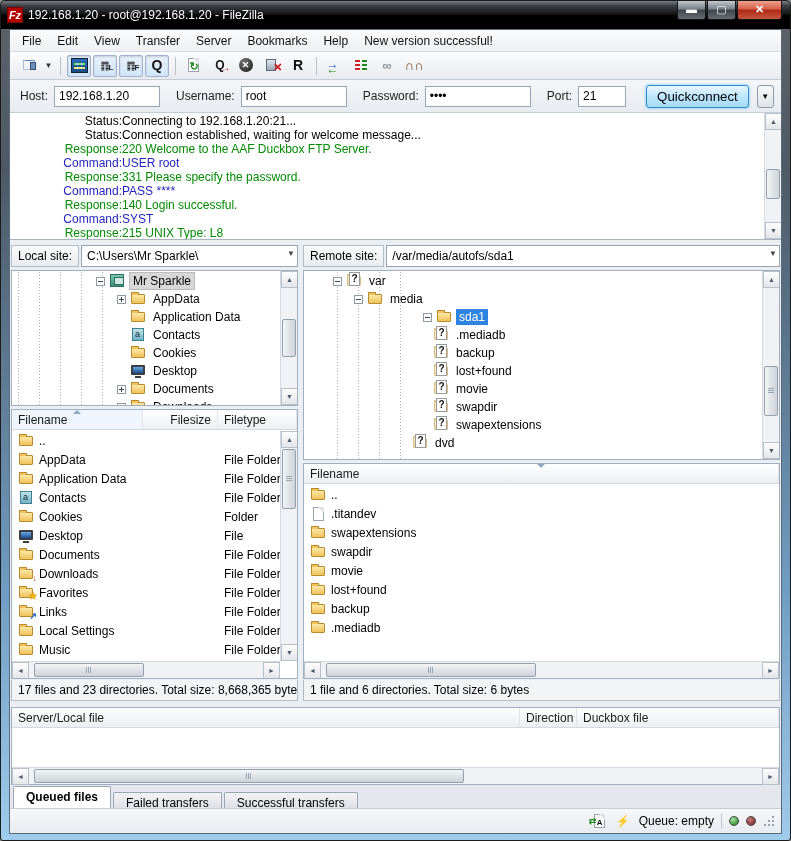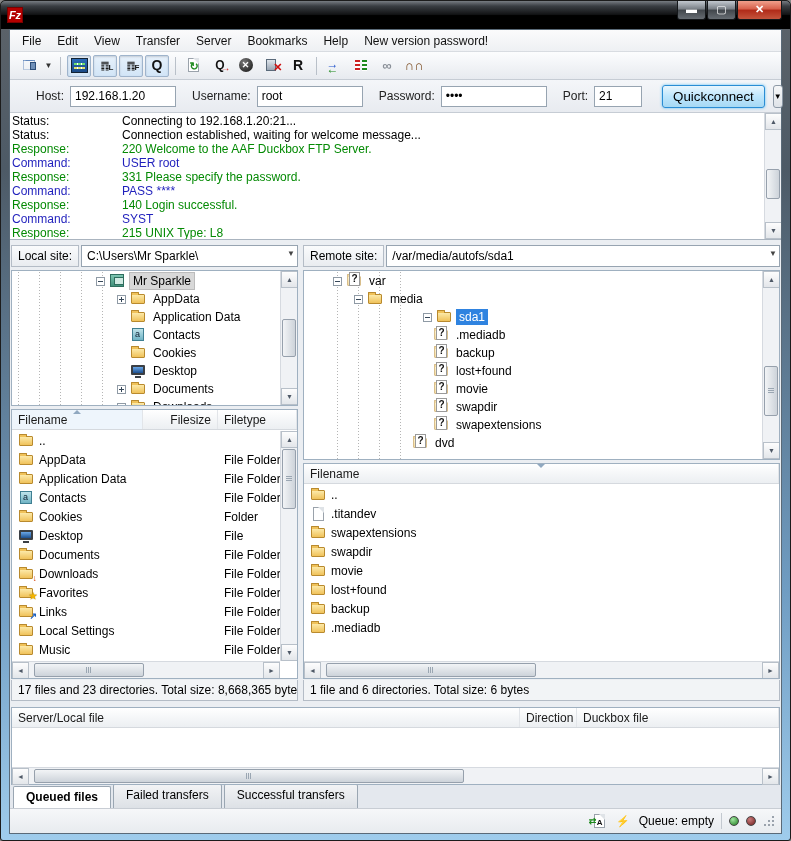--- a/index.html
+++ b/index.html
@@ -27,21 +27,21 @@
 
   
   .quickbar { height:33px; background:linear-gradient(#f4f6f9,#e8ebf0); display:flex; align-items:center; padding-left:10px; border-bottom:1px solid #c6ccd4; gap:6px; }
   .qc-label { color:#222; margin-left:10px; }
   .qc-input { height:21px; border:1px solid #97a4b1; background:#fff; padding:2px 4px; font-family:"Liberation Sans",sans-serif; font-size:12px; }
   .qc-btn { height:23px; padding:2px 10px; border:1px solid #2a8dd4; border-radius:3px; background:linear-gradient(#eaf6fd,#bde6fd 50%,#a6d9f4); box-shadow:0 0 3px #5fc1f5; margin-left:14px; }
   .qc-btn-drop { height:23px; width:17px; border:1px solid #8e9aa7; border-radius:3px; background:linear-gradient(#f6f7f8,#dfe3e8); font-size:8px; margin-left:2px; }
 
   
   .log { height:127px; background:#fff; border-bottom:1px solid #aab4bf; position:relative; overflow:hidden; }
-  .log-inner { position:absolute; inset:1px 18px 0 2px; overflow:hidden; }
+  .log-inner { position:absolute; inset:1px 18px 0 2px; overflow:hidden;text-align:right; }
   .log-line { display:flex; height:14px; line-height:14px; white-space:nowrap; }
   .log-type { width:110px; flex:none; }
   .t-status { color:#000; } .t-response { color:#048a04; } .t-command { color:#1f1fbc; }
 
   
   .sb-v { position:absolute; top:0; right:0; bottom:0; width:17px; background:#f0f2f5; border-left:1px solid #d6dae0; }
   .sb-h { position:absolute; left:0; right:0; bottom:0; height:17px; background:#f0f2f5; border-top:1px solid #d6dae0; }
   .sb-btn { position:absolute; width:17px; height:17px; background:linear-gradient(#fdfdfd,#e3e6ea); border:1px solid #b8c0c9; color:#4e5866; font-size:7px; text-align:center; line-height:15px; }
   .sb-thumb { position:absolute; background:linear-gradient(90deg,#f2f4f6,#cdd3da); border:1px solid #96a0ac; border-radius:2px; }
   .sb-h .sb-thumb { background:linear-gradient(#f2f4f6,#cdd3da); }
@@ -105,21 +105,21 @@
   .lcell { padding:0 6px; overflow:hidden; }
   .lname { display:flex; align-items:center; gap:4px; }
 
   
   .queue-wrap { height:78px; margin:2px 1px 0 1px; background:#fff; border:1px solid #9fb0c0; position:relative; }
   .q-header { height:20px; display:flex; background:linear-gradient(#ffffff,#f3f5f7 60%,#eceff2); border-bottom:1px solid #d5d9de; }
   .status-row { height:21px; border:1px solid #b4bcc6; border-top:none; background:#f2f4f6; display:flex; align-items:center; padding:0 6px; margin-top:1px; white-space:nowrap; overflow:hidden; }
 
   
   .tabs { height:23px; display:flex; align-items:flex-end; padding-left:3px; background:#e4e8ee; gap:2px; }
-  .tab { padding:3px 12px; border:1px solid #9aa6b2; border-bottom:none; border-radius:2px 2px 0 0; background:linear-gradient(#f2f3f5,#dde1e6); height:24px; }
+  .tab { padding:3px 12px; border:1px solid #9aa6b2; border-bottom:none; border-radius:2px 2px 0 0; background:linear-gradient(#f2f3f5,#dde1e6); height:16px; }
   .tab.active { background:#fff; font-weight:bold; height:22px; }
 
   
   .statusbar { height:25px; background:linear-gradient(#f6f7f9,#e8ebef); border-top:1px solid #c8cdd4; display:flex; align-items:center; justify-content:flex-end; padding-right:6px; gap:7px; }
   .led { width:10px; height:10px; border-radius:50%; border:1px solid #444; }
   .led-green { background:radial-gradient(circle at 35% 30%, #9fe79f, #1f7a1f); }
   .led-red { background:radial-gradient(circle at 35% 30%, #c97a7a, #6e1f1f); }
   .sb-sep { width:1px; height:16px; background:#c3c9d0; }
   .grip { width:12px; height:12px; background:
     radial-gradient(circle at 2px 10px, #9aa2ac 1px, transparent 1.5px),
@@ -130,38 +130,39 @@
     radial-gradient(circle at 10px 2px, #9aa2ac 1px, transparent 1.5px); }
   .mini { font-size:11px; line-height:14px; }
 </style>
 </head>
 <body>
 
 <div class="frame">
 
   <div class="titlebar">
     <div class="app-icon">Fz</div>
+    <div class="title-text">192.168.1.20 - root@192.168.1.20 - FileZilla</div>
     <div class="win-buttons">
       <div class="win-btn">▬</div>
       <div class="win-btn">▢</div>
       <div class="win-btn close">✕</div>
     </div>
   </div>
 
   <div class="client">
 
     <div class="menubar">
       <div class="menu-item">File</div>
       <div class="menu-item">Edit</div>
       <div class="menu-item">View</div>
       <div class="menu-item">Transfer</div>
       <div class="menu-item">Server</div>
       <div class="menu-item">Bookmarks</div>
       <div class="menu-item">Help</div>
-      <div class="menu-item">New version password!</div>
+      <div class="menu-item">New version successful!</div>
     </div>
 
     <div class="toolbar">
       <div class="tb-btn">
           <span class="g16" style="color:#3565a8;">🗔<span style="position:absolute;left:9px;top:4px;width:6px;height:8px;background:#6f8fb8;border:1px solid #2d4d78;"></span></span>
         </div>
       <div class="tb-drop">▼</div>
       <div class="tb-sep"></div>
       <div class="tb-btn pressed">
           <span class="g16" style="background:linear-gradient(#2b6cb8,#1a4a86);border:1px solid #123; ">
@@ -217,21 +218,21 @@
         </div>
       <div class="tb-btn">
           <span class="g16" style="color:#8a9098;font-weight:bold;font-size:13px;">∞</span>
         </div>
       <div class="tb-btn">
           <span class="g16" style="color:#7a4a1e;font-weight:bold;font-size:13px;">∩∩</span>
         </div>
     </div>
 
     <div class="quickbar">
-      <span class="qc-label" style="margin-left:16px;">Host:</span>
+      <span class="qc-label" style="margin-left:0;">Host:</span>
       <input class="qc-input" style="width: 106px;" value="192.168.1.20">
       <span class="qc-label">Username:</span>
       <input class="qc-input" style="width: 106px;" value="root">
       <span class="qc-label">Password:</span>
       <input class="qc-input" style="width: 106px;" value="••••">
       <span class="qc-label">Port:</span>
       <input class="qc-input" style="width: 48px;" value="21">
       <button class="qc-btn">Quickconnect</button>
       <button class="qc-btn-drop">▼</button>
     </div>

